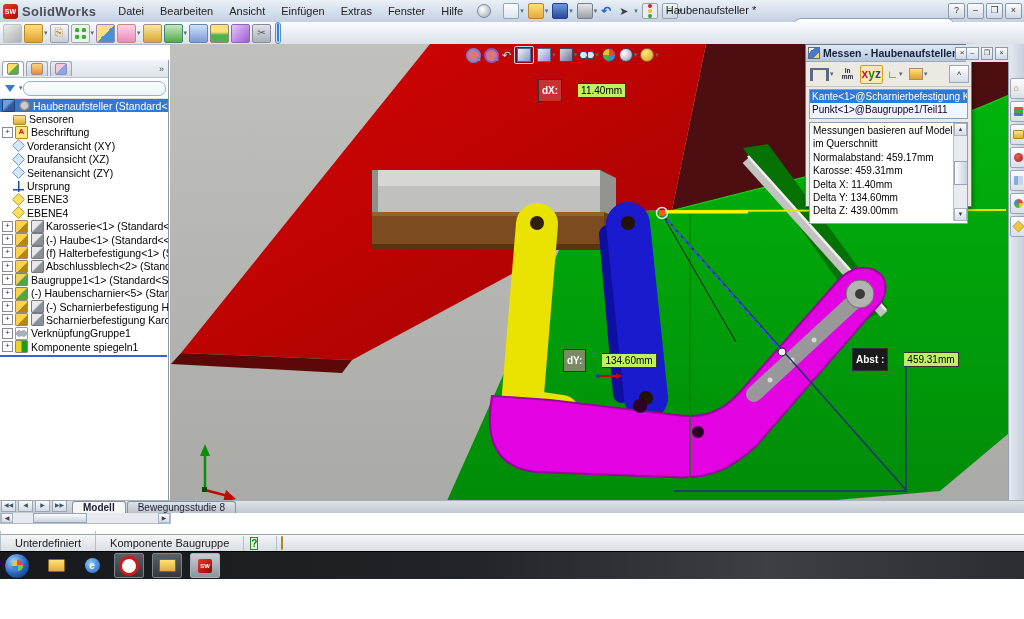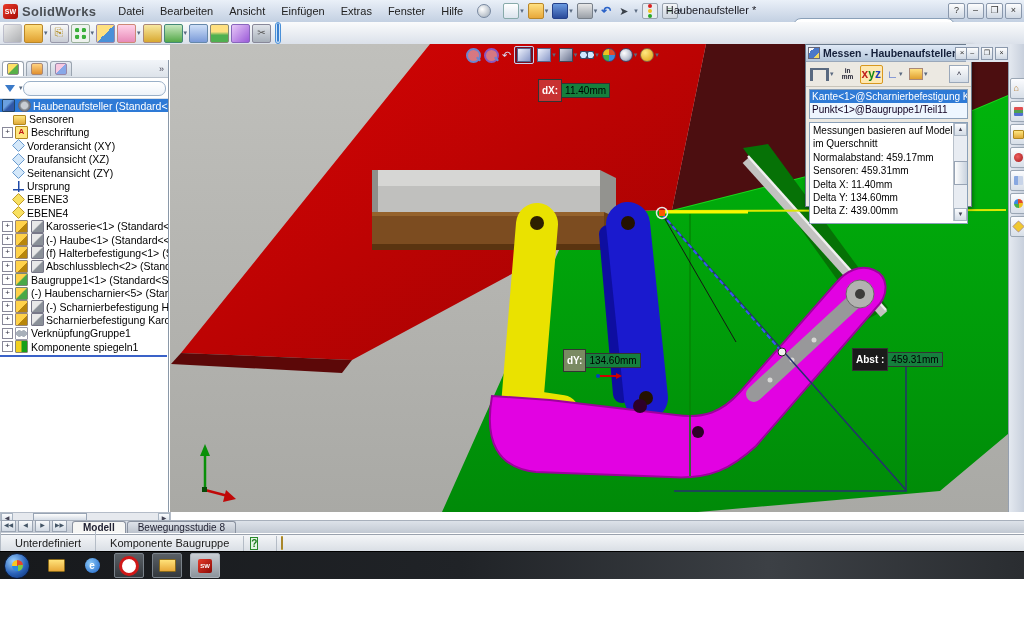--- a/index.html
+++ b/index.html
@@ -104,21 +104,21 @@
   .hud-press{background:rgba(30,30,70,.45);border:1px solid #c8d4f0;border-radius:2px;padding:1px 2px;}
   .hud-cube{width:12px;height:12px;background:linear-gradient(135deg,#eef2fc,#8898c8);border:1px solid #55648c;}
   .hud-cube2{width:12px;height:12px;background:linear-gradient(135deg,#d8dce8,#6a7490);border:1px solid #445;}
   .hud-glass{width:14px;height:8px;background:radial-gradient(circle at 25% 50%,#d0e8ff 3px,#3a4a6a 3.5px 4.5px,transparent 5px),radial-gradient(circle at 75% 50%,#d0e8ff 3px,#3a4a6a 3.5px 4.5px,transparent 5px);}
   .hud-ball{width:12px;height:12px;border-radius:50%;background:conic-gradient(#e04a2a 0 25%,#3a8ae0 0 50%,#48b048 0 75%,#f0c020 0);border:1px solid #446;}
   .hud-scene{width:12px;height:12px;border-radius:50%;background:radial-gradient(circle at 35% 35%,#fff,#b8c0d0 60%,#5a6a8a);border:1px solid #446;}
   .hud-sett{width:12px;height:12px;border-radius:50%;background:radial-gradient(circle at 35% 30%,#ffe880,#e0a010);border:1px solid #864;}
   
   .callout{display:flex;align-items:center;font-size:10px;font-weight:bold;line-height:13px;}
   .co-key{color:#fff;padding:4px 3px;border:1px solid #333;}
-  .co-val{background:#15803d;color:#000;padding:0 3px;border:1px solid #333;border-left:none;font-weight:normal;}
+  .co-val{background:#bef264;color:#000;padding:0 3px;border:1px solid #333;border-left:none;font-weight:normal;margin-left:16px;}
   
   #mdlg{left:805px;top:44px;width:165px;height:161px;background:#ece9e2;border:1px solid #6a7a8c;box-shadow:1px 2px 4px rgba(0,0,0,.4);font-size:10.5px;}
   #mtitle{height:16px;background:linear-gradient(#dfe9f6,#b4c6da);display:flex;align-items:center;padding:0 2px;border-bottom:1px solid #9aa8ba;}
   .mdlg-ico{width:10px;height:10px;background:linear-gradient(135deg,#f8f8f8 25%,#4a78c8 25% 72%,#f0d860 72%);border:1px solid #667;margin-right:3px;}
   #mtitle .tt{font-weight:bold;font-size:10.5px;color:#15203a;flex:1;white-space:nowrap;overflow:hidden;}
   .mclose{width:12px;height:11px;border:1px solid #8a98ac;background:linear-gradient(#fdfdfd,#cfd8e4);font-size:8px;line-height:10px;text-align:center;color:#333;}
   #mtools{height:22px;display:flex;align-items:center;gap:2px;padding:1px 2px;border-bottom:1px solid #c8c4ba;}
   .mtb{height:17px;min-width:16px;border:1px solid transparent;border-radius:2px;display:flex;align-items:center;justify-content:center;padding:0 1px;}
   .mtb.on{border:1px solid #d89820;background:#ffe8b0;}
   .cal{width:13px;height:11px;border-left:3px solid #5a6a80;border-right:3px solid #5a6a80;border-top:2px solid #5a6a80;}
@@ -146,21 +146,21 @@
   .tpi-forum{background:radial-gradient(circle at 40% 40%,#f06060,#a01818);border-radius:50%;}
   .tpi-pal{background:linear-gradient(90deg,#88a8e0 50%,#c8d4e8 50%),linear-gradient(#88a8e0 50%,#c8d4e8 50%);}
   .tpi-app{background:conic-gradient(#e04a2a 0 25%,#f0c020 0 50%,#48b048 0 75%,#3a8ae0 0);border-radius:50%;}
   .tpi-tag{background:#f0c830;border:1px solid #a88;transform:rotate(45deg) scale(.8);}
   #mdibtns{left:966px;top:44px;width:42px;height:18px;background:#dfe5ee;display:flex;gap:2px;align-items:center;justify-content:flex-end;padding-right:2px;}
   .mdib{width:12px;height:11px;border:1px solid #8a98ac;background:linear-gradient(#fdfdfd,#cfd8e4);font-size:7px;line-height:10px;text-align:center;color:#333;}
   
   #lhscroll{left:0;top:512px;width:169px;height:10px;background:#e6e9ee;border:1px solid #b4bcc8;display:flex;align-items:center;}
   .harr{width:10px;height:8px;font-size:6px;line-height:8px;text-align:center;color:#445;background:linear-gradient(#fbfcfe,#d4dce6);border:1px solid #a8b4c2;}
   #hthumb{margin-left:20px;width:52px;height:8px;background:linear-gradient(#fdfdfd,#c8d2de);border:1px solid #98a4b4;}
-  #dtabs{left:0;top:520px;width:1024px;height:12px;background:linear-gradient(#dde2e9,#c2c9d3);border-top:1px solid #a8b0bc;display:flex;align-items:flex-end;font-size:10px;}
+  #dtabs{left:0;top:500px;width:1024px;height:12px;background:linear-gradient(#dde2e9,#c2c9d3);border-top:1px solid #a8b0bc;display:flex;align-items:flex-end;font-size:10px;}
   .navb{width:13px;height:10px;margin:0 1px 1px 1px;border:1px solid #9aa4b2;background:linear-gradient(#f8fafc,#d2dae4);font-size:6px;line-height:9px;text-align:center;color:#456;}
   .dtab{padding:0 10px;height:11px;line-height:11px;border:1px solid #8a92a0;border-bottom:none;border-radius:3px 3px 0 0;background:linear-gradient(#dfe3ea,#bcc3cd);color:#223;margin-right:1px;white-space:nowrap;}
   .dtab.active{background:#f6f6f4;font-weight:bold;}
   #statusbar{left:0;top:534px;width:1024px;height:17px;background:linear-gradient(#f4f6f8,#d8dde4);border-top:1px solid #9aa2ae;display:flex;align-items:center;font-size:11px;color:#1a1a1a;}
   #statusbar .lefttxt{padding-left:4px;flex:1;white-space:nowrap;overflow:hidden;}
   .sseg{border-left:1px solid #b4bcc6;padding:5px 14px;height:15px;line-height:15px;white-space:nowrap;}
   .shelp{width:13px;height:13px;border:1px solid #2a8a2a;background:#e4f4e4;color:#1a7a1a;font-weight:bold;font-size:10px;line-height:12px;text-align:center;margin:0 18px 0 6px;}
   .stag{width:9px;height:9px;background:#f0c830;border:1px solid #a8862a;border-radius:1px;transform:rotate(45deg);margin:0 10px 0 4px;}
   
   #taskbar{left:0;top:551px;width:1024px;height:27px;background:linear-gradient(90deg,#17191c,#202327 45%,#3c4045 75%,#2a2d31);border-top:1px solid #000;display:flex;align-items:center;}
@@ -562,21 +562,21 @@
     </div>
     <div id="msel">
       <div class="mrow sel">Kante&lt;1&gt;@Scharnierbefestigung Karo</div>
       <div class="mrow">Punkt&lt;1&gt;@Baugruppe1/Teil11</div>
     </div>
     <div id="mres">
       <div class="lines">
         <div>Messungen basieren auf Modell</div>
         <div>im Querschnitt</div>
         <div>Normalabstand: 459.17mm</div>
-        <div>Sensoren: 459.31mm</div>
+        <div>Karosse: 459.31mm</div>
         <div>Delta X: 11.40mm</div>
         <div>Delta Y: 134.60mm</div>
         <div>Delta Z: 439.00mm</div>
       </div>
       <div id="mscroll">
         <div class="sarr">▲</div>
         <div id="sthumb"></div>
         <div class="sarr" style="position:absolute;bottom:0;left:0;right:0">▼</div>
       </div>
     </div>

